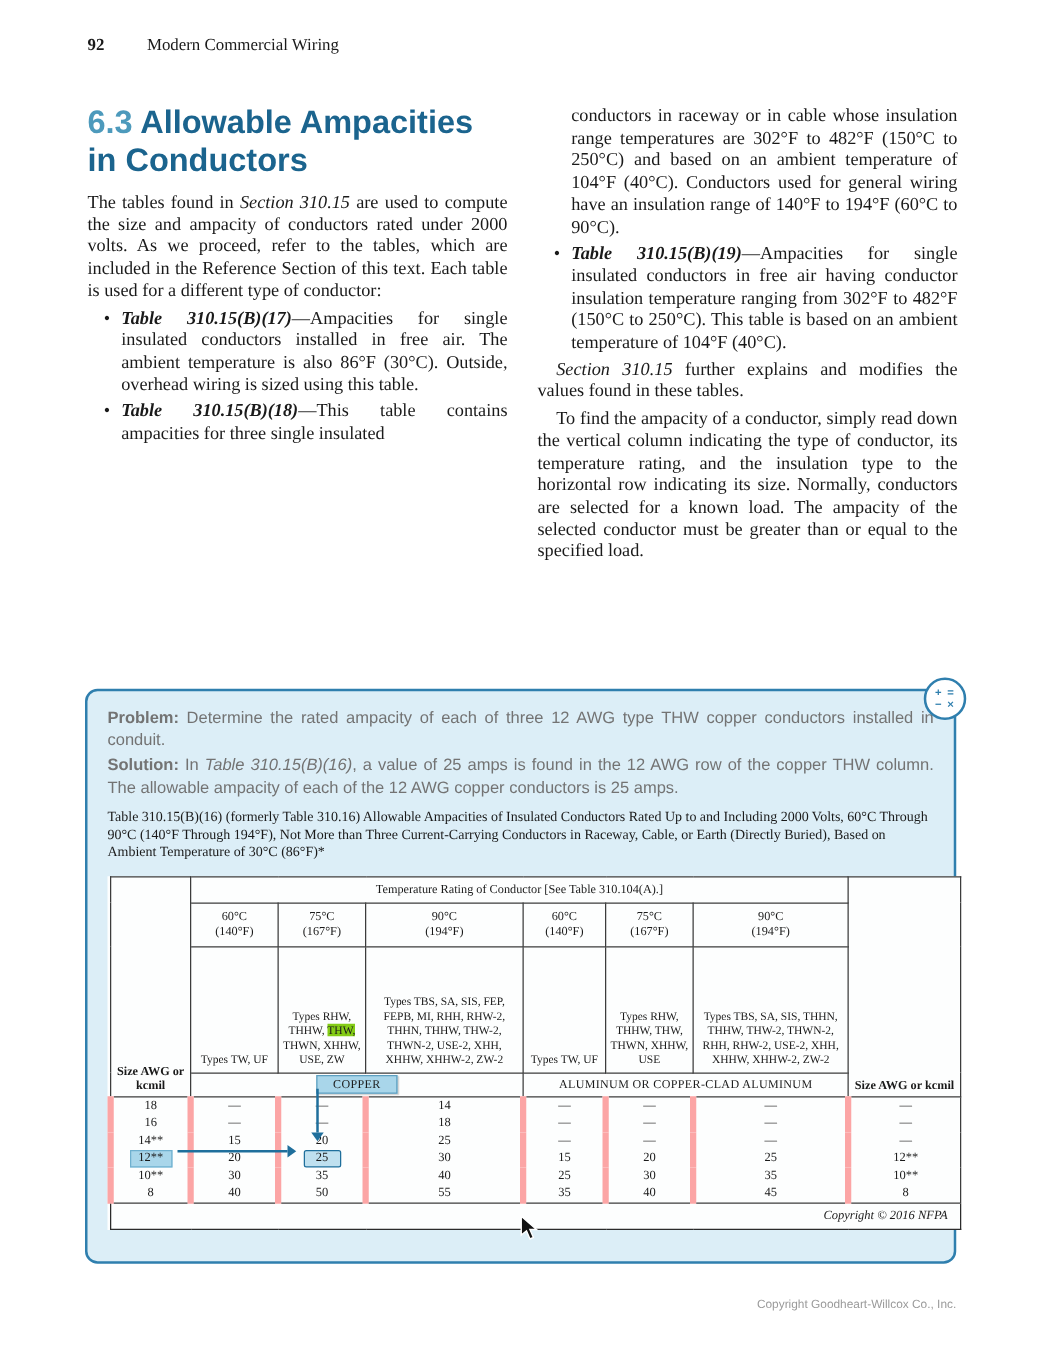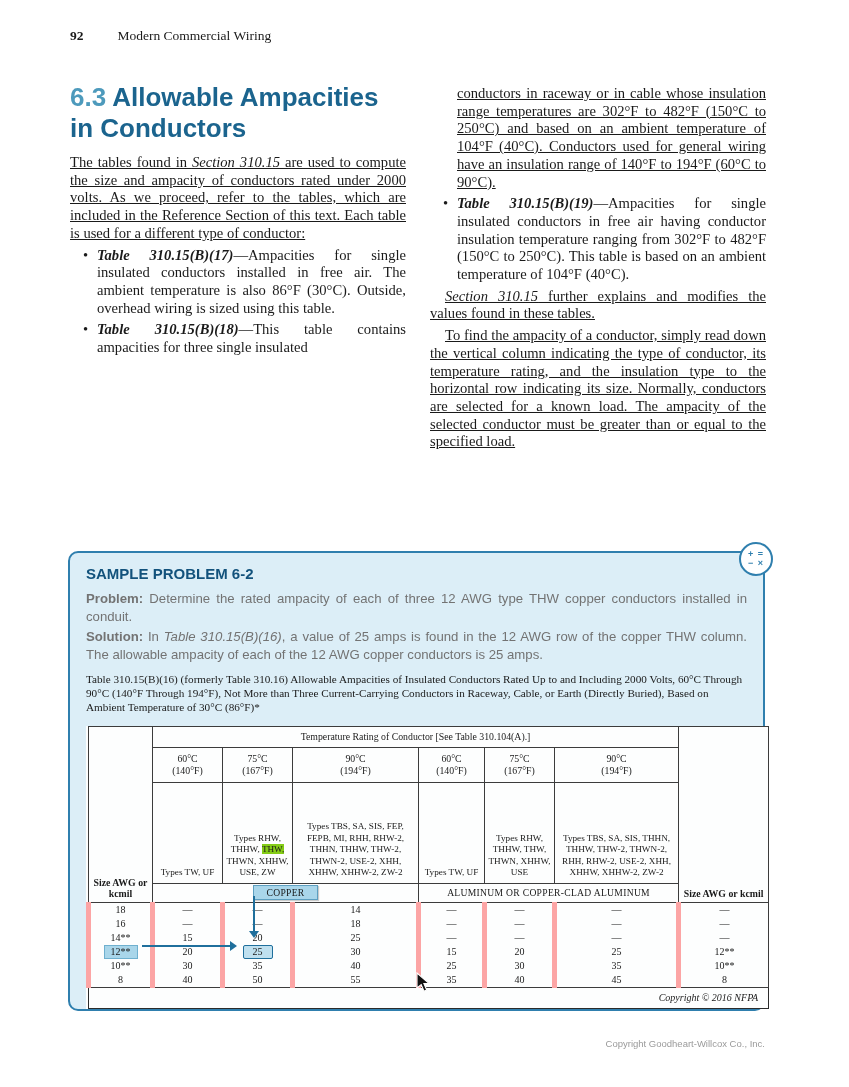--- a/index.html
+++ b/index.html
@@ -14,21 +14,21 @@
   
   .columns{position:absolute;top:78px;left:70px;width:696px;display:flex;gap:24px;}
   .col{width:336px;text-align:justify;font-size:14.6px;line-height:17.7px;}
   .col-right{padding-top:7px;}
 
   h2.heading{margin:4px 0 10px 0;font-family:"Liberation Sans",sans-serif;font-weight:bold;
              font-size:26px;line-height:31px;text-align:left;}
   .h-line{display:block;color:#1b648e;}
   .h-num{color:#4d9abc;font-weight:bold;margin-right:6px;}
 
-  .para{margin:0 0 4px 0;text-decoration:underline;}
+  .para{margin:0 0 4px 0;}
   .indent{text-indent:15px;}
   .cont{margin-left:27px;}
   .bullet{position:relative;padding-left:27px;margin:3px 0 4px 0;}
   .bullet::before{content:"\2022";position:absolute;left:13px;top:0;}
   .i{font-style:italic;}
   .b{font-weight:bold;}
   .b.i,.bi{font-weight:bold;font-style:italic;}
 
   
   .sample-box{position:absolute;top:551px;left:68px;width:697px;height:460px;box-sizing:border-box;
@@ -108,21 +108,20 @@
       <p class="para indent"><span class="i">Section 310.15</span><span> further explains and modifies the values found in these tables.</span></p>
       <p class="para indent"><span>To find the ampacity of a conductor, simply read down the vertical column indicating the type of conductor, its temperature rating, and the insulation type to the horizontal row indicating its size. Normally, conductors are selected for a known load. The ampacity of the selected conductor must be greater than or equal to the specified load.</span></p>
     </div>
   </main>
 
   <section class="sample-box">
     <div class="math-icon">
       <span>+ =</span>
       <span>− ×</span>
     </div>
-    <h3 class="sample-title">SAMPLE PROBLEM 6-2</h3>
     <p class="sample-text"><span class="b">Problem:</span><span> Determine the rated ampacity of each of three 12 AWG type THW copper conductors installed in conduit.</span></p>
     <p class="sample-text"><span class="b">Solution:</span><span> In </span><span class="i">Table 310.15(B)(16)</span><span>, a value of 25 amps is found in the 12 AWG row of the copper THW column. The allowable ampacity of each of the 12 AWG copper conductors is 25 amps.</span></p>
 
     <p class="tbl-caption">Table 310.15(B)(16) (formerly Table 310.16)  Allowable Ampacities of Insulated Conductors Rated Up to and Including 2000 Volts, 60°C Through 90°C (140°F Through 194°F), Not More than Three Current-Carrying Conductors in Raceway, Cable, or Earth (Directly Buried), Based on Ambient Temperature of 30°C (86°F)*</p>
 
     <div class="table-wrap">
       <table class="amp">
         <colgroup>
           <col style="width:64px">
             <col style="width:70px">

